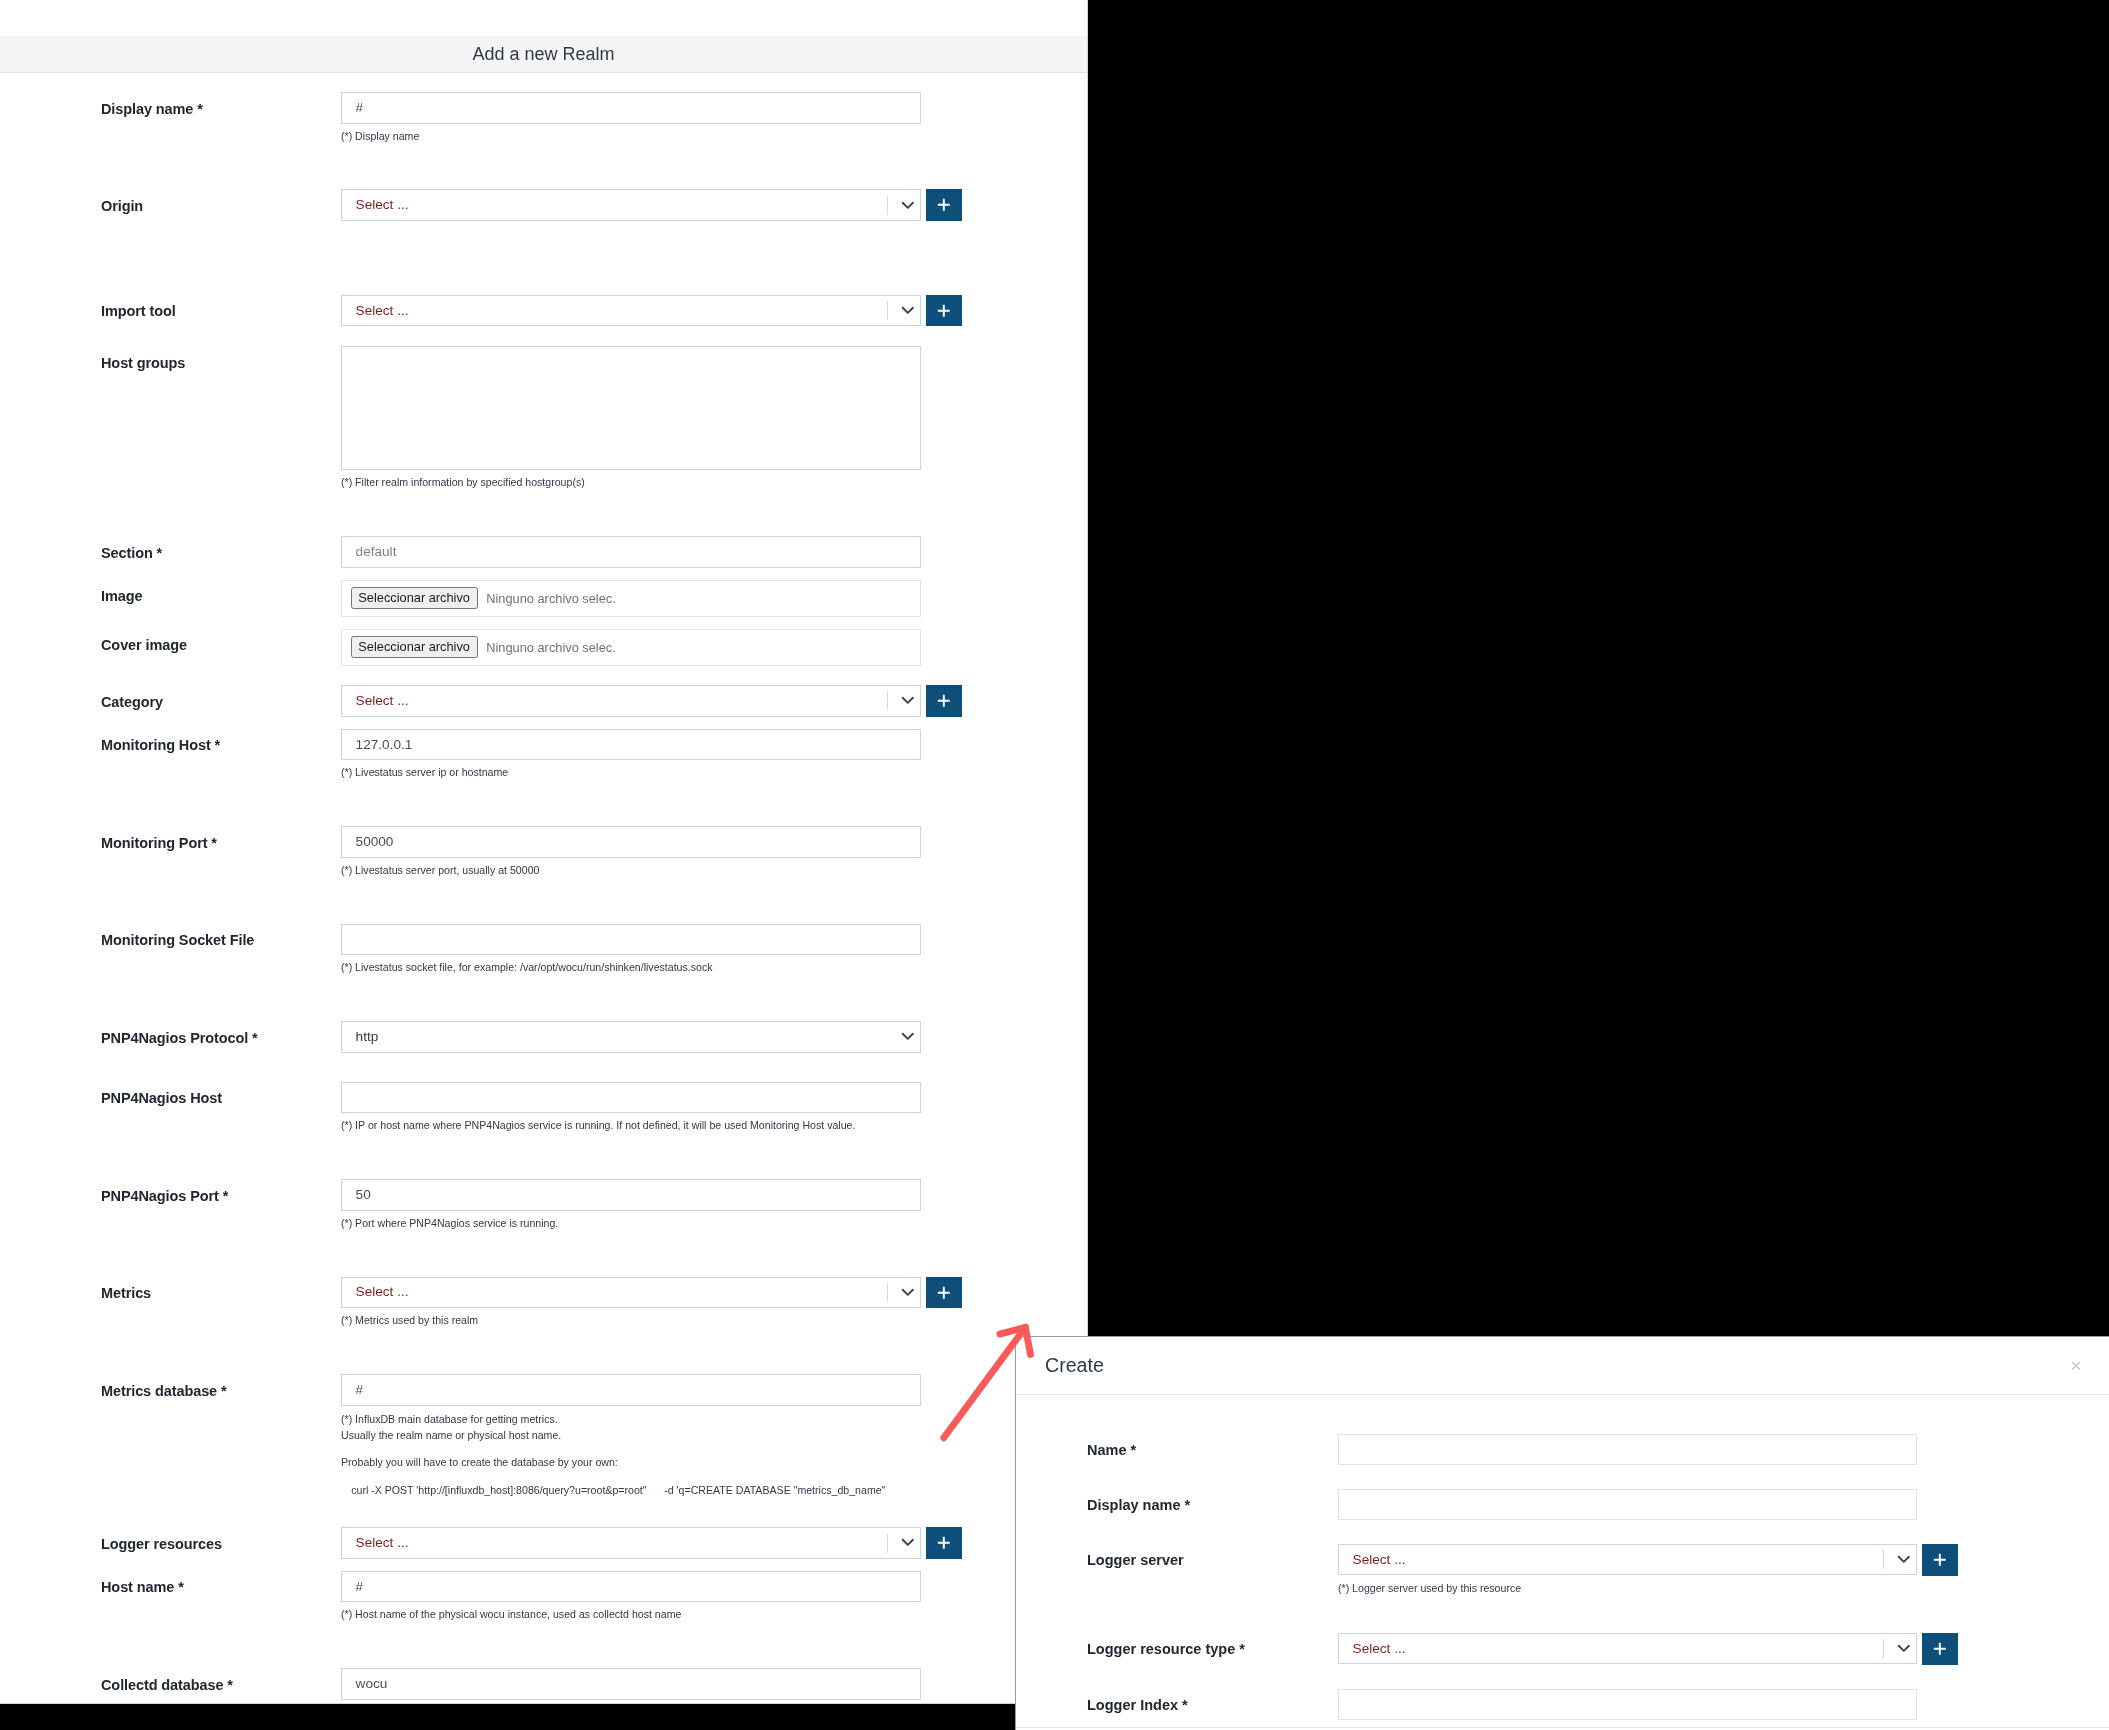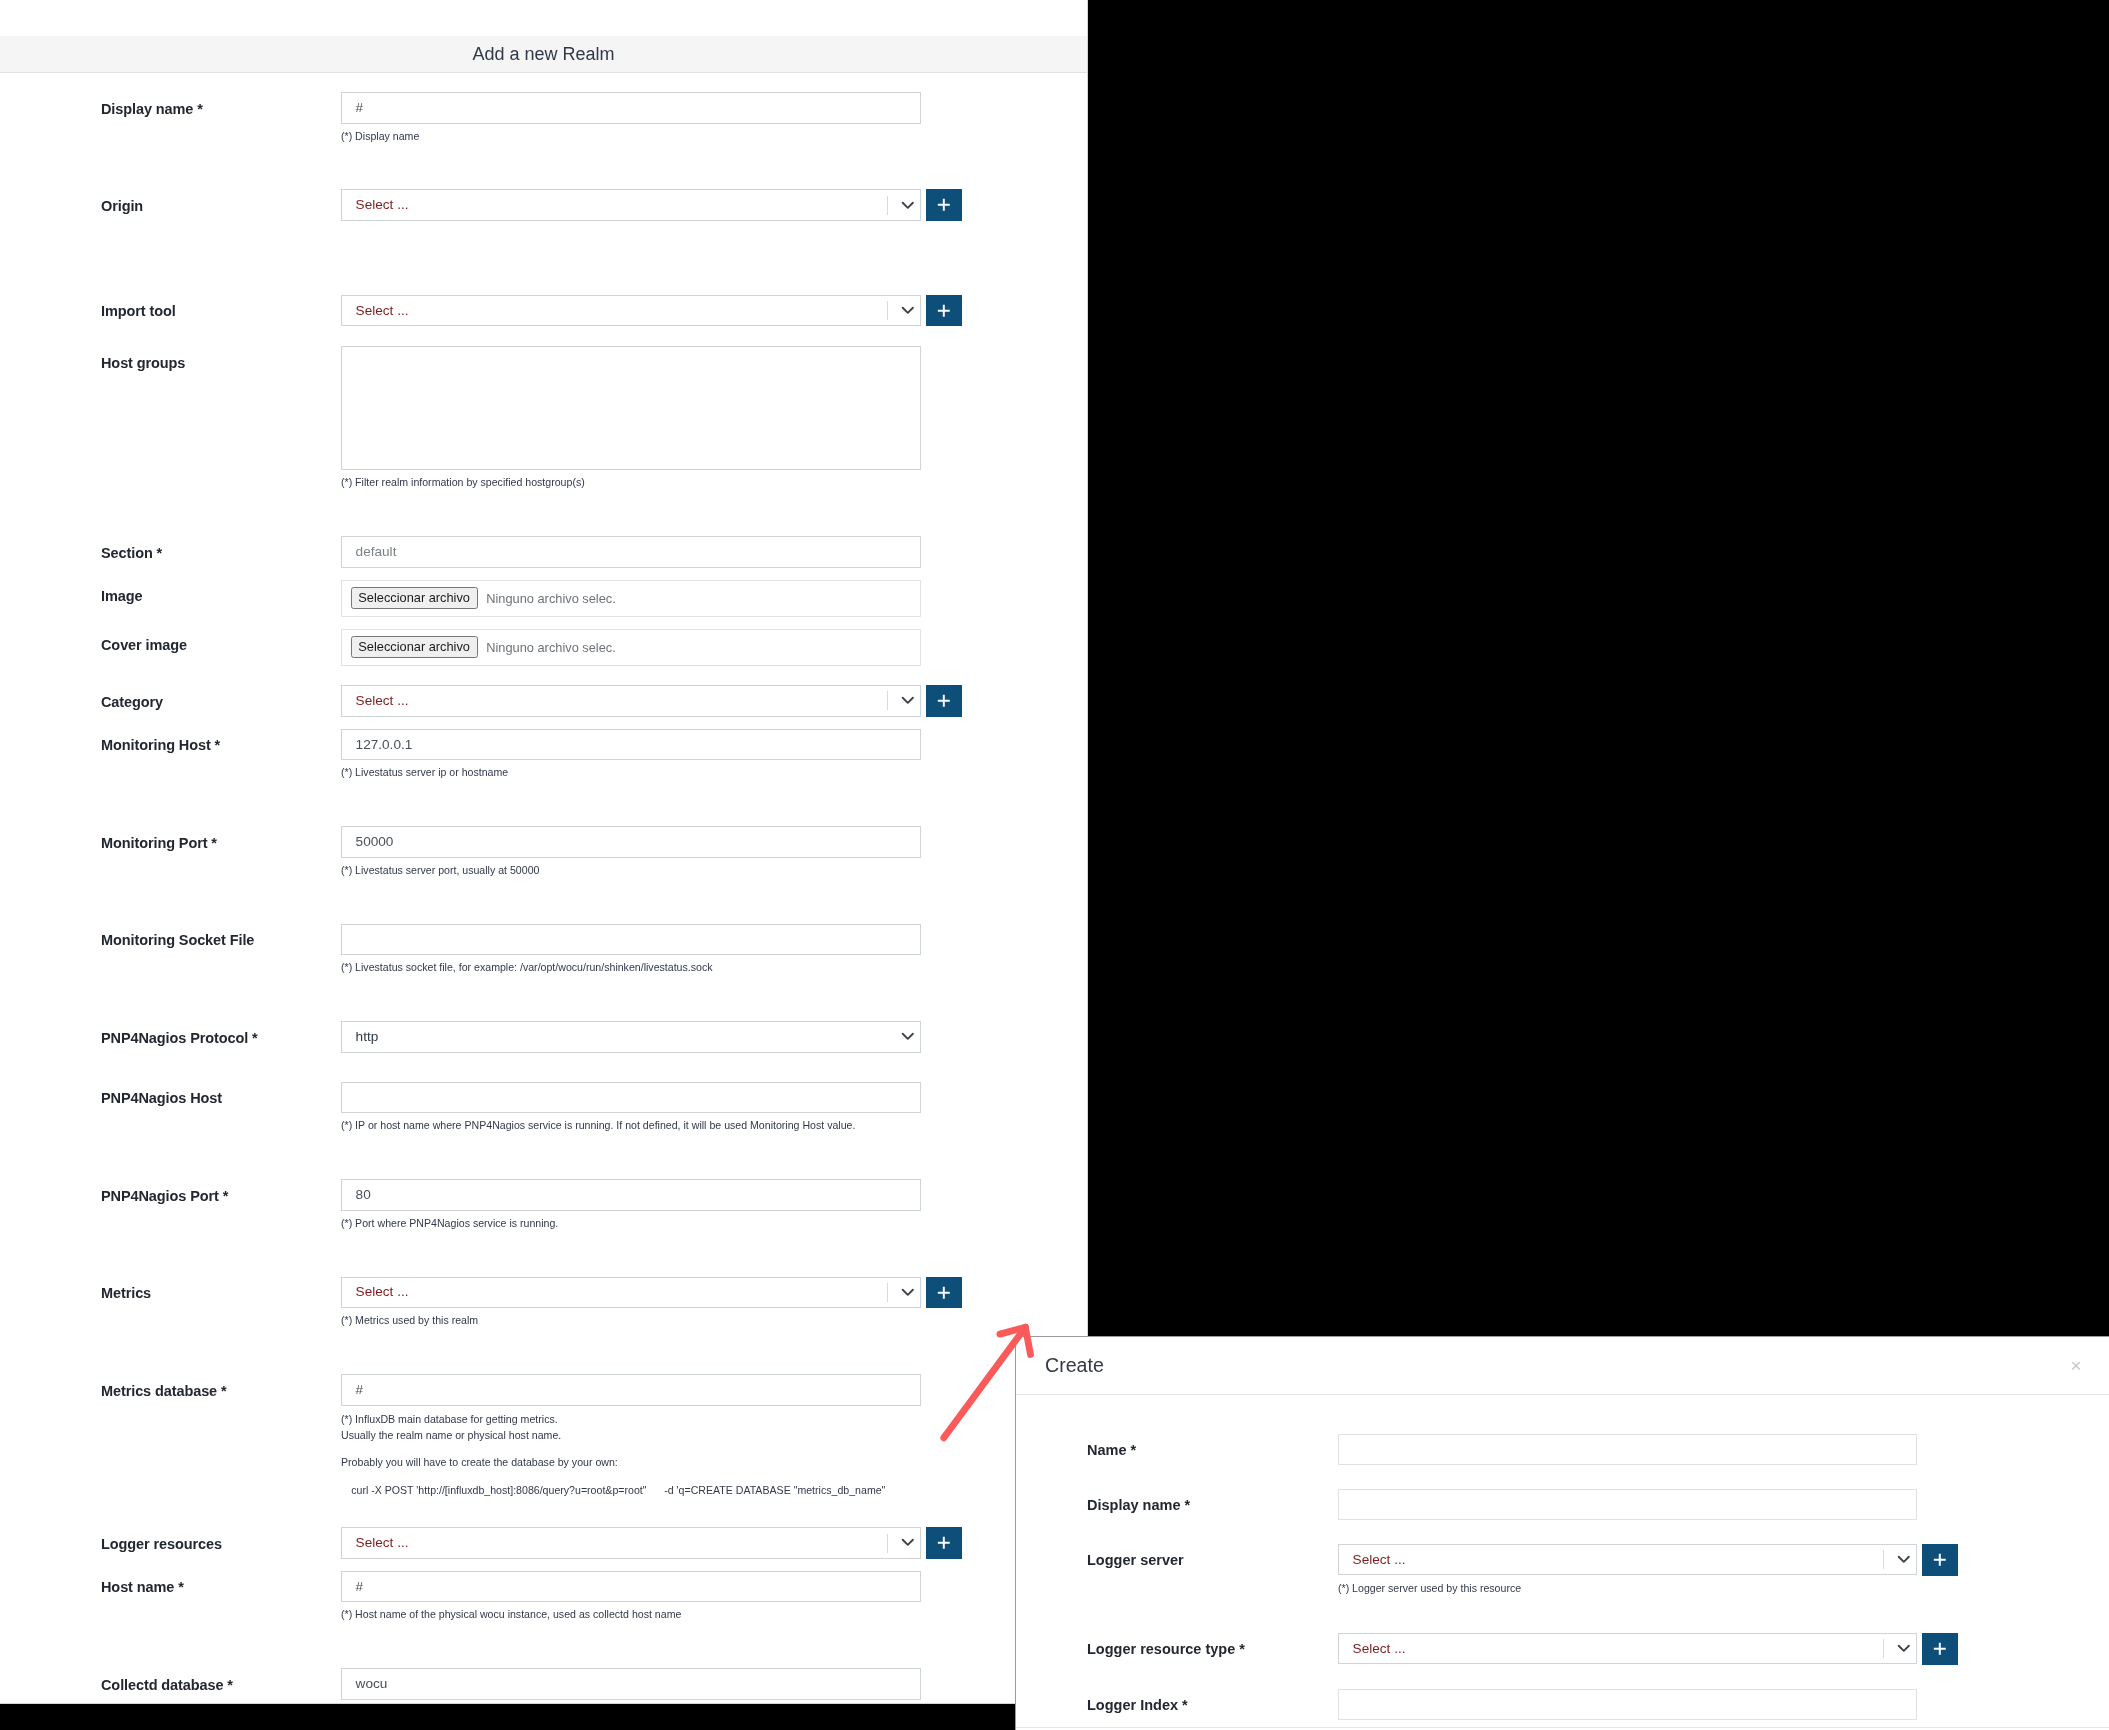--- a/index.html
+++ b/index.html
@@ -499,21 +499,21 @@
           </div>
           <div class="hint">(*) IP or host name where PNP4Nagios service is running. If not defined, it will be used Monitoring Host value.</div>
         </div>
       </div>
       <div class="gap-lg"></div>
 
       <div class="frow">
         <div class="flabel"><span>PNP4Nagios Port</span> <span class="req">*</span></div>
         <div class="fctrl">
           <div class="fctrl-inner">
-            <div class="inp">80</div>
+            <div class="inp">50</div>
           </div>
           <div class="hint">(*) Port where PNP4Nagios service is running.</div>
         </div>
       </div>
       <div class="gap-lg"></div>
 
       <div class="frow">
         <div class="flabel">Metrics</div>
         <div class="fctrl">
           <div class="fctrl-inner">

